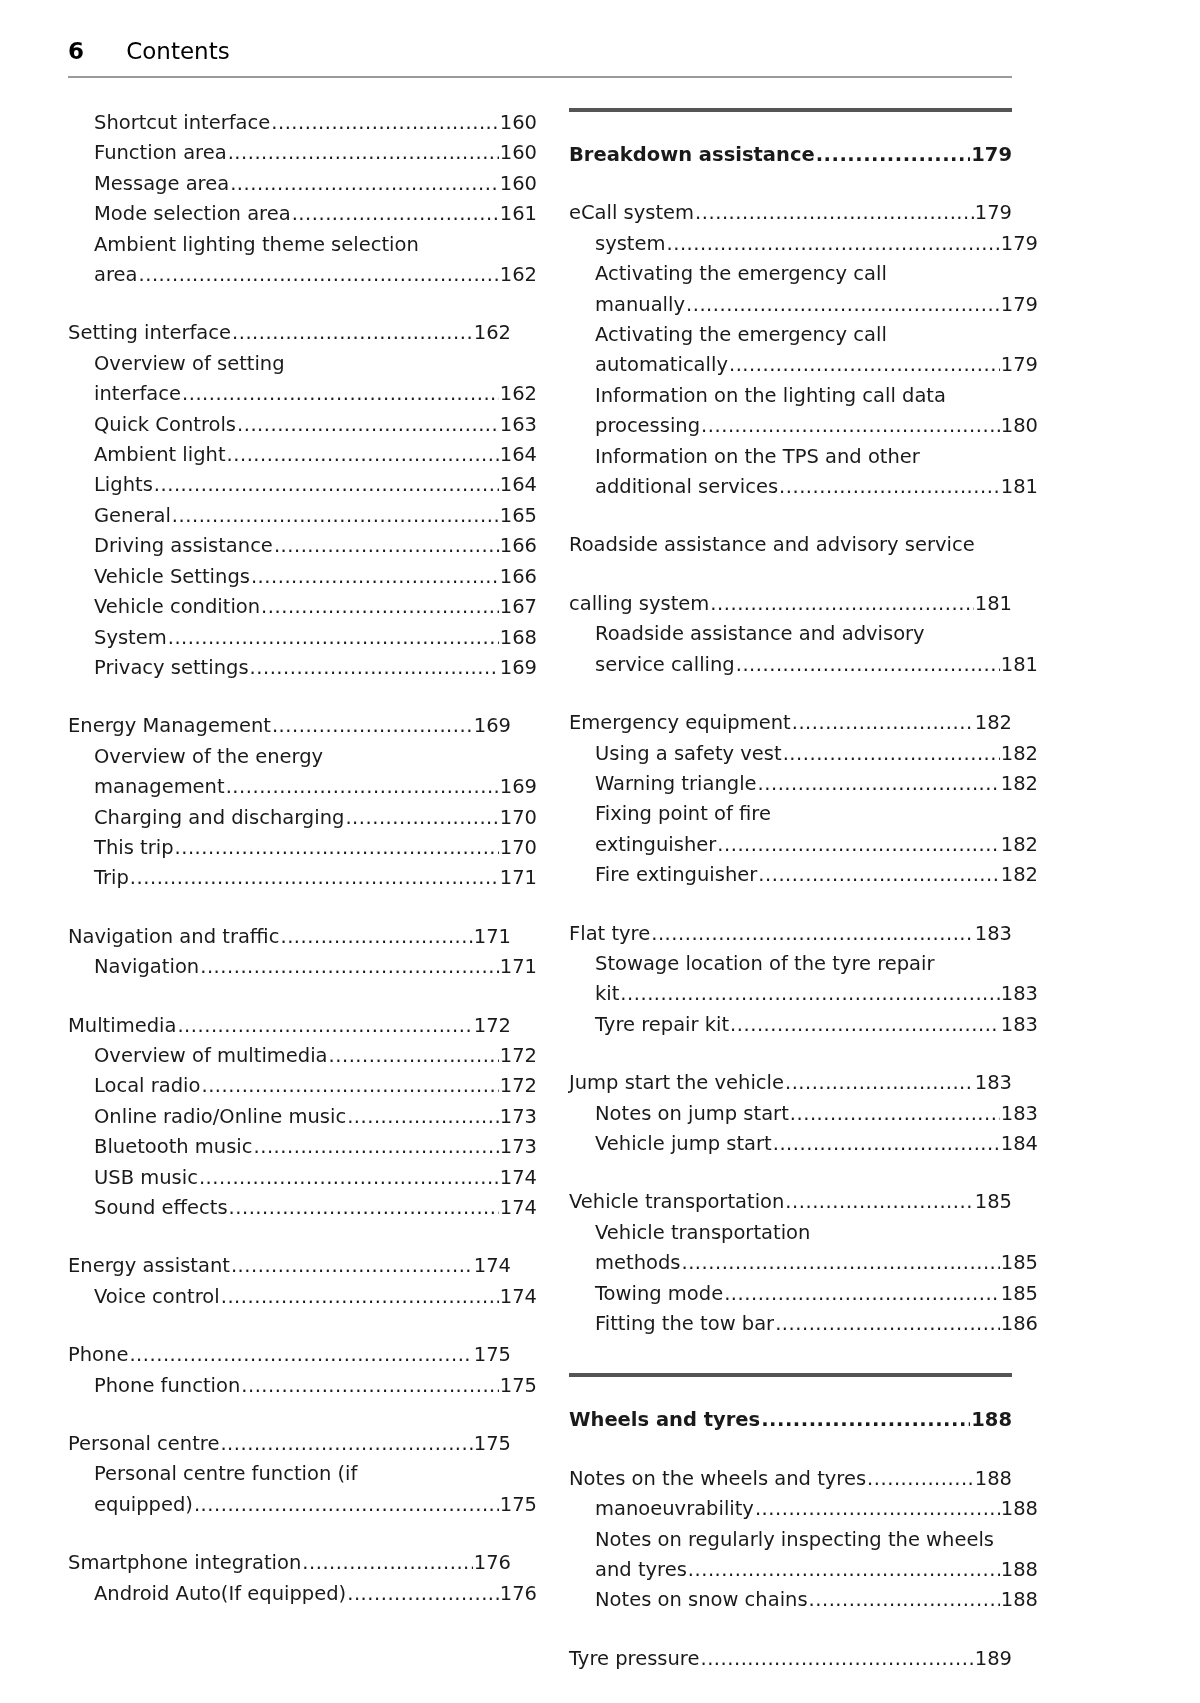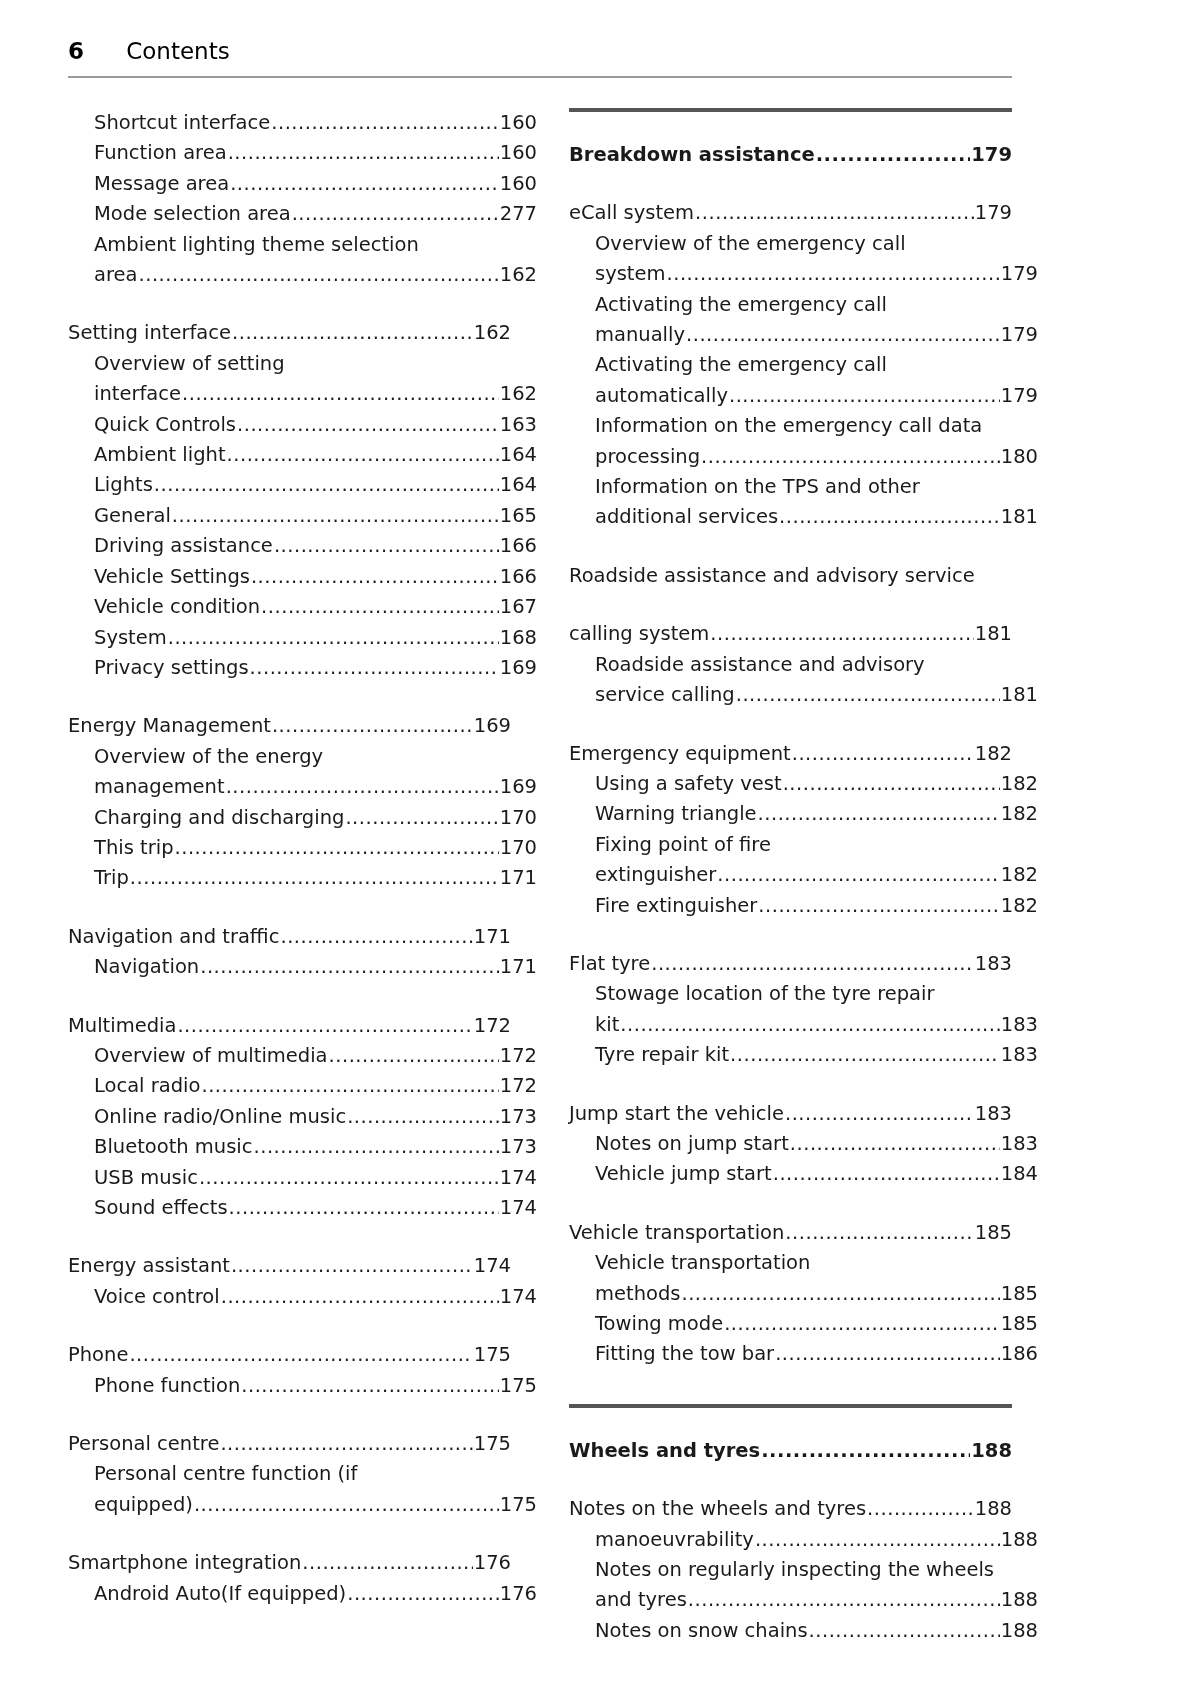--- a/index.html
+++ b/index.html
@@ -150,21 +150,21 @@
           <span class="toc-page">160</span>
         </div>
         <div class="toc-entry lvl2">
           <span class="toc-label">Message area</span>
           <span class="toc-dots"></span>
           <span class="toc-page">160</span>
         </div>
         <div class="toc-entry lvl2">
           <span class="toc-label">Mode selection area</span>
           <span class="toc-dots"></span>
-          <span class="toc-page">277</span>
+          <span class="toc-page">161</span>
         </div>
         <div class="toc-entry lvl2 nolead">
           <span class="toc-label">Ambient lighting theme selection</span>
           <span class="toc-dots blank"></span>
           <span class="toc-page"></span>
         </div>
         <div class="toc-entry lvl2">
           <span class="toc-label">area</span>
           <span class="toc-dots"></span>
           <span class="toc-page">162</span>
@@ -356,25 +356,20 @@
         <div class="toc-entry lvl1 bold">
           <span class="toc-label">Breakdown assistance</span>
           <span class="toc-dots"></span>
           <span class="toc-page">179</span>
         </div>
         <div class="toc-entry lvl1">
           <span class="toc-label">eCall system</span>
           <span class="toc-dots"></span>
           <span class="toc-page">179</span>
         </div>
-        <div class="toc-entry lvl2 nolead">
-          <span class="toc-label">Overview of the emergency call</span>
-          <span class="toc-dots blank"></span>
-          <span class="toc-page"></span>
-        </div>
         <div class="toc-entry lvl2">
           <span class="toc-label">system</span>
           <span class="toc-dots"></span>
           <span class="toc-page">179</span>
         </div>
         <div class="toc-entry lvl2 nolead">
           <span class="toc-label">Activating the emergency call</span>
           <span class="toc-dots blank"></span>
           <span class="toc-page"></span>
         </div>
@@ -387,21 +382,21 @@
           <span class="toc-label">Activating the emergency call</span>
           <span class="toc-dots blank"></span>
           <span class="toc-page"></span>
         </div>
         <div class="toc-entry lvl2">
           <span class="toc-label">automatically</span>
           <span class="toc-dots"></span>
           <span class="toc-page">179</span>
         </div>
         <div class="toc-entry lvl2 nolead">
-          <span class="toc-label">Information on the emergency call data</span>
+          <span class="toc-label">Information on the lighting call data</span>
           <span class="toc-dots blank"></span>
           <span class="toc-page"></span>
         </div>
         <div class="toc-entry lvl2">
           <span class="toc-label">processing</span>
           <span class="toc-dots"></span>
           <span class="toc-page">180</span>
         </div>
         <div class="toc-entry lvl2 nolead">
           <span class="toc-label">Information on the TPS and other</span>
@@ -548,17 +543,22 @@
         <div class="toc-entry lvl2">
           <span class="toc-label">and tyres</span>
           <span class="toc-dots"></span>
           <span class="toc-page">188</span>
         </div>
         <div class="toc-entry lvl2">
           <span class="toc-label">Notes on snow chains</span>
           <span class="toc-dots"></span>
           <span class="toc-page">188</span>
         </div>
+        <div class="toc-entry lvl1">
+          <span class="toc-label">Tyre pressure</span>
+          <span class="toc-dots"></span>
+          <span class="toc-page">189</span>
+        </div>
       </div>
 
   </div>
 
 </div>
 
 </body></html>

